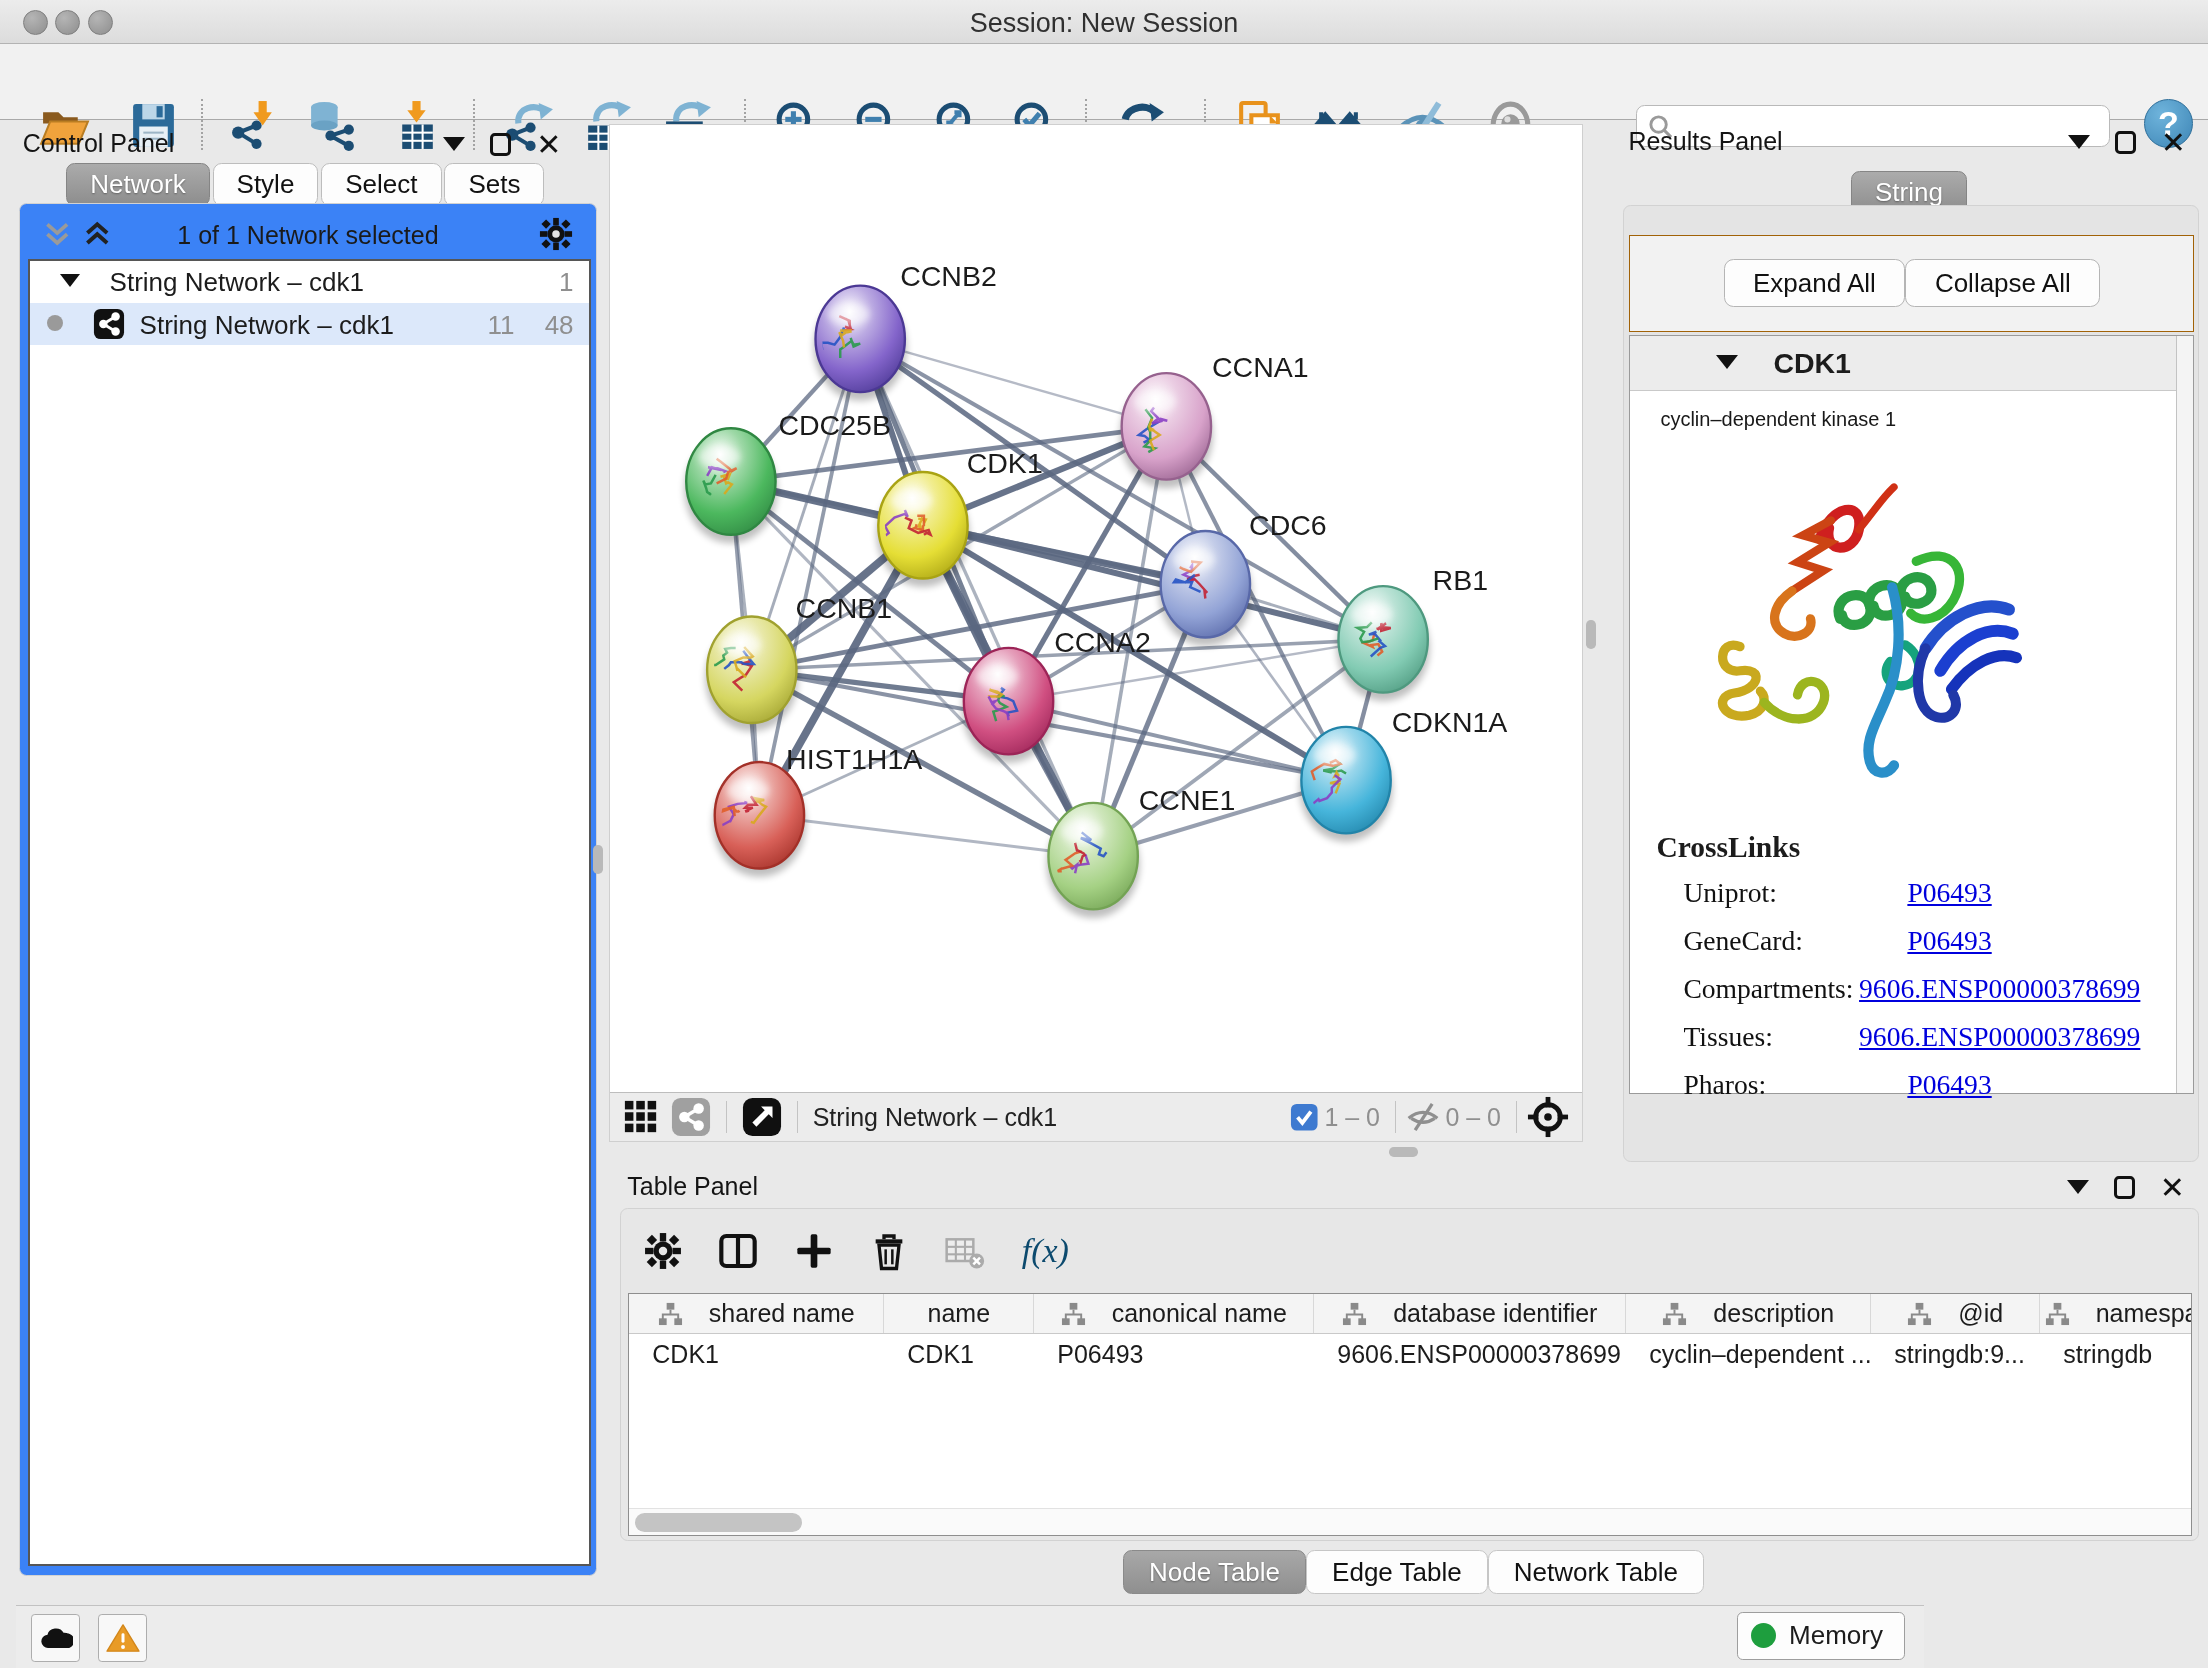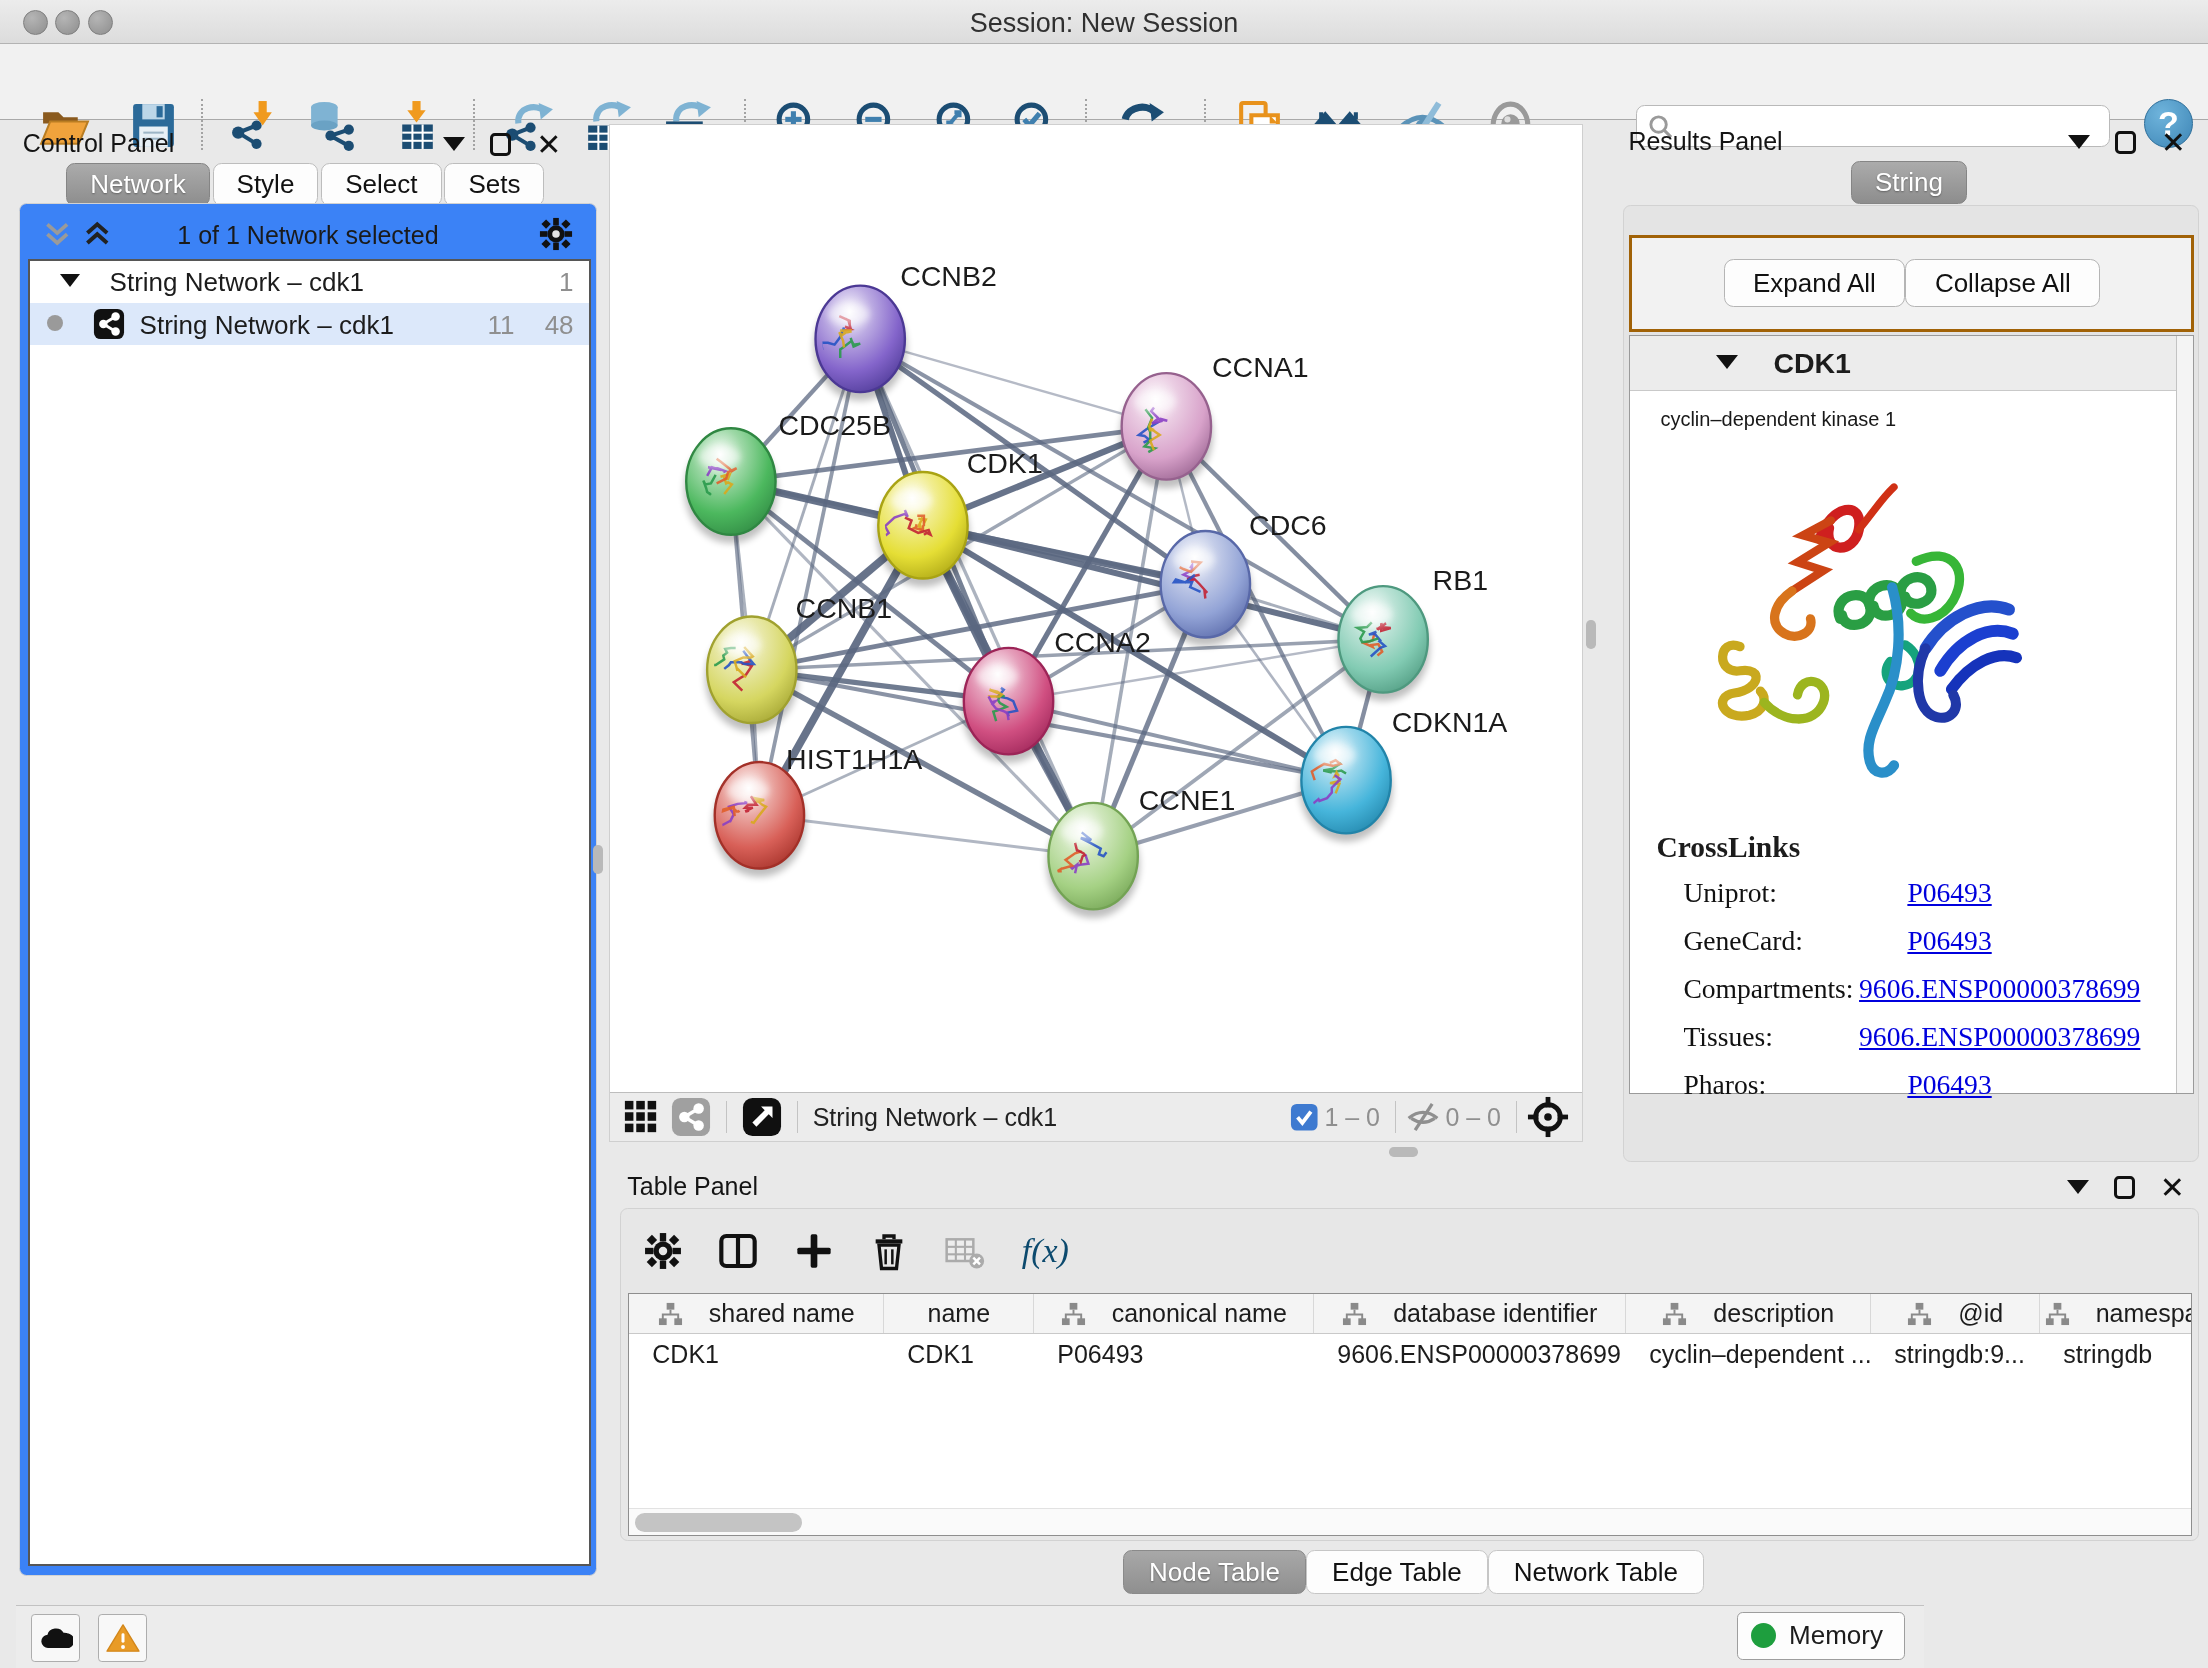--- a/index.html
+++ b/index.html
@@ -67,25 +67,25 @@
     background:#fff; border:1px solid #cfcfcf; }
   .net-canvas { position:absolute; left:0; top:0; width:972px; height:966px; background:#fff; }
   .net-toolbar { position:absolute; left:0; bottom:0; width:972px; height:49px;
     background:#ececec; border-top:1px solid #bdbdbd; display:flex; align-items:center; }
   .nt-sep { width:0; height:32px; border-left:1px solid #c3c3c3; margin:0 15px; }
   .nt-label { font-size:25px; color:#222; }
   .nt-num { font-size:25px; color:#8f8f8f; margin:0 5.7px; }
 
   
   .results-panel { position:absolute; left:1617px; top:127px; width:588px; height:1039px; }
-  .rp-tab { position:absolute; left:234px; top:34px; }
+  .rp-tab { position:absolute; left:234px; top:44px; }
   .rp-body { position:absolute; left:5.7px; top:78px; width:576px; height:957px;
     background:#e4e4e4; border:1px solid #d2d2d2; border-radius:7.6px; }
   .rp-btnstrip { position:absolute; left:5.7px; top:28.5px; width:565px; height:97px;
-    background:#f2f2f2; border:3px solid #a16207; display:flex; align-items:center; justify-content:center; }
+    background:#f2f2f2; border:1px solid #a16207; display:flex; align-items:center; justify-content:center; }
   .rp-btn { background:#fdfdfd; border:1.9px solid #b5b5b5; border-radius:9.5px;
     font-size:26px; padding:7.6px 28.5px; color:#111; }
   .rp-section { position:absolute; left:5.7px; top:129px; width:565px; height:759px;
     border:1.9px solid #9a9a9a; background:#fff; }
   .rp-sec-head { position:absolute; left:0; top:0; width:100%; height:55px; background:#ececec;
     border-bottom:1px solid #c9c9c9; }
   .rp-sec-title { position:absolute; left:143px; top:11.4px; font-size:28.5px; font-weight:bold; }
   .rp-desc { position:absolute; left:30px; top:72px; font-size:20px; color:#191919; }
   .rp-scroll { position:absolute; right:0; top:0; width:17px; height:100%;
     background:#f4f4f4; border-left:1px solid #c3c3c3; }

